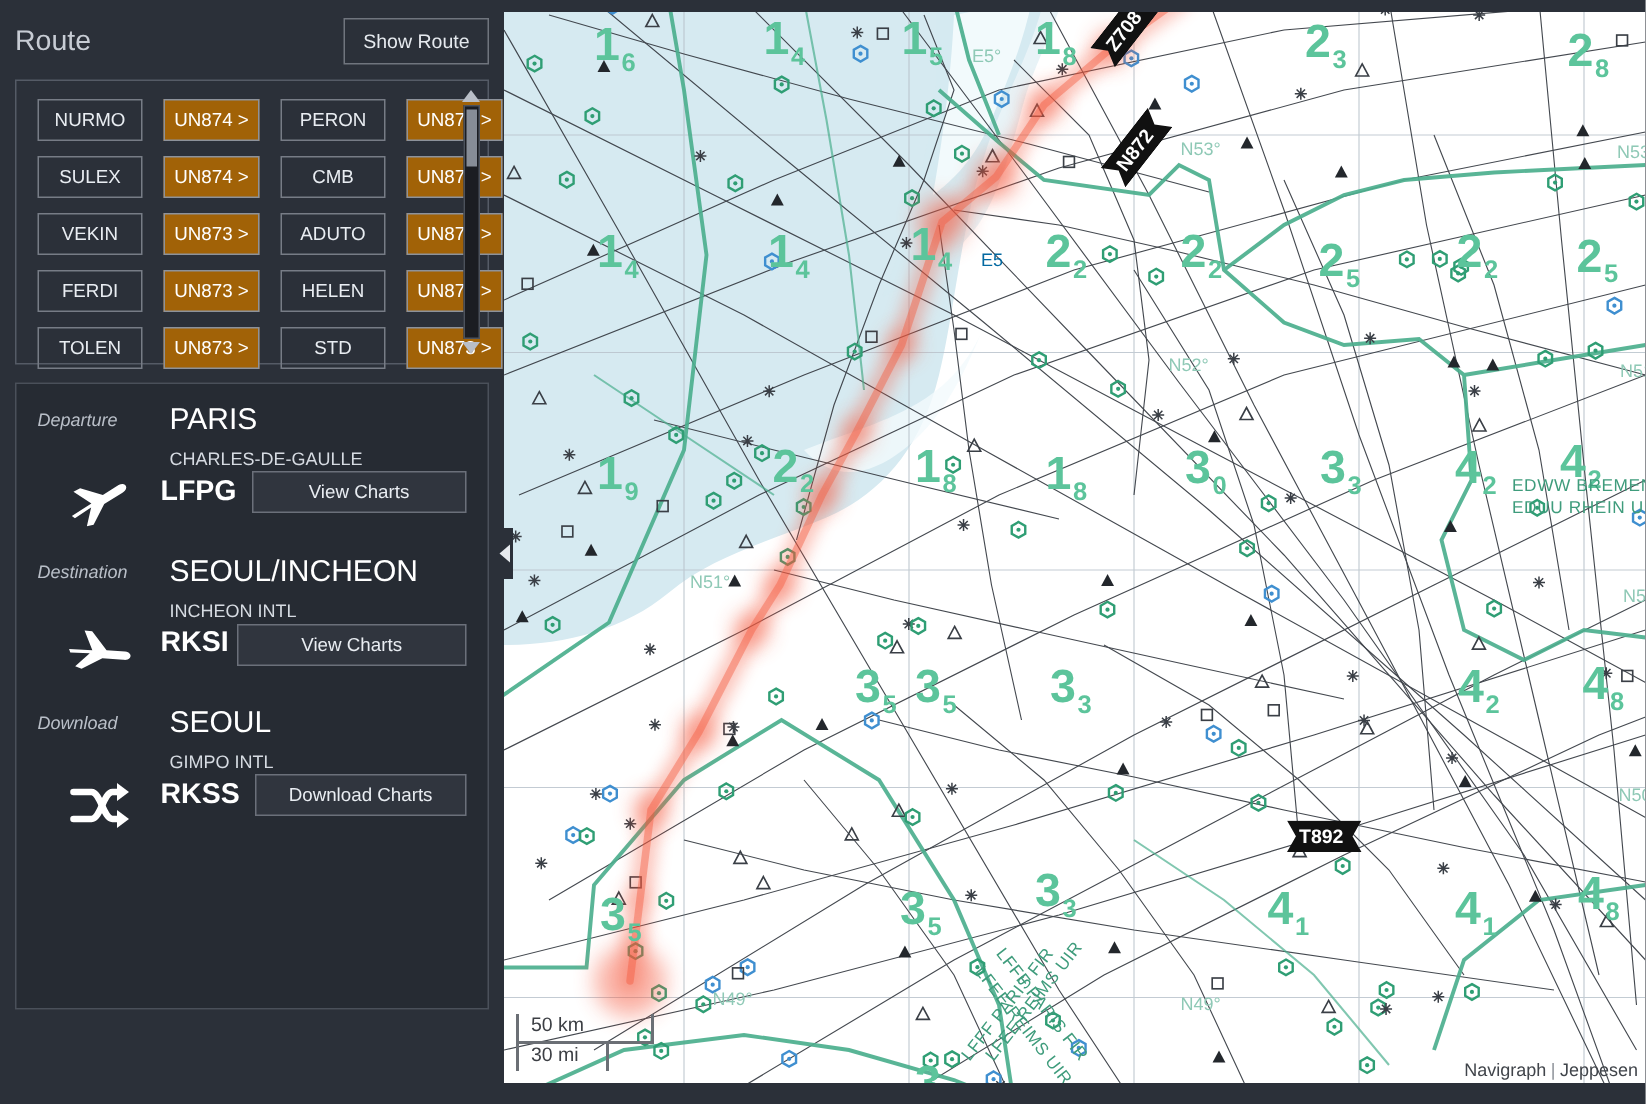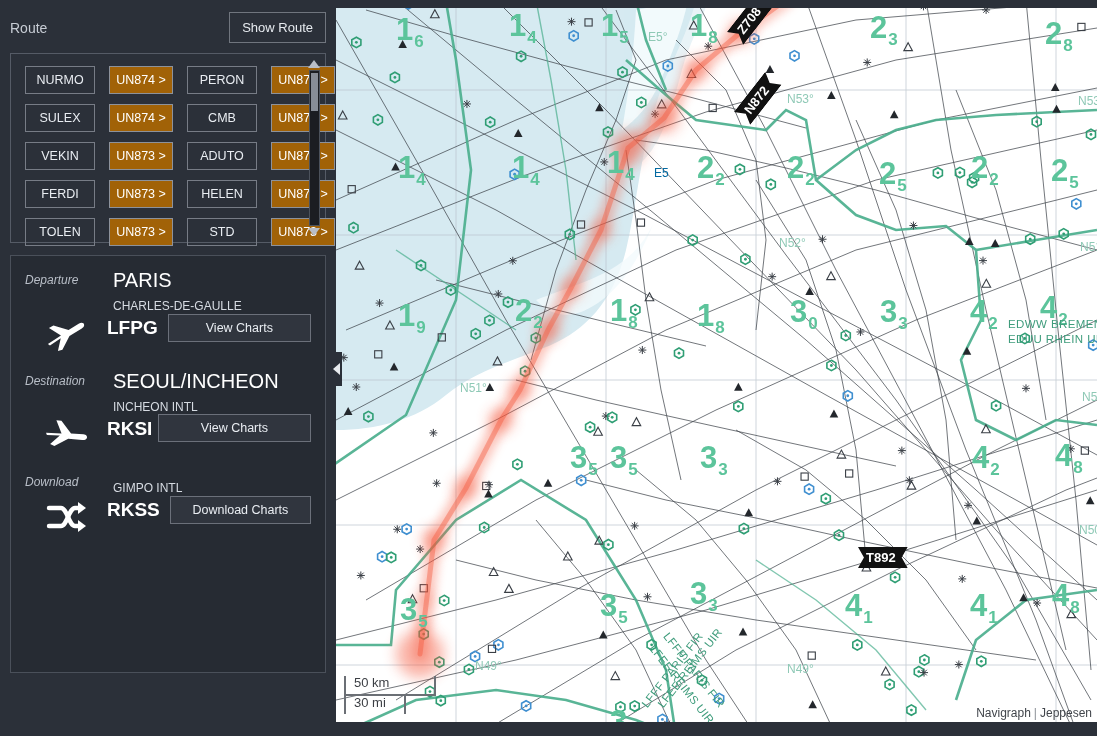--- a/index.html
+++ b/index.html
@@ -43,21 +43,21 @@
     font-size: 15px; font-weight: bold;
     line-height: 17px;
     padding: 8px 8px 0 30px;
     letter-spacing: .1px;
   }
 
   .route-bar {
     display: flex; align-items: center; justify-content: space-between;
     padding: 12px 10px 6px 10px;
   }
-  .route-lbl { color: #c7ccd4; font-size: 14px; }
+  .route-lbl { color: #c7ccd4; font-size: 19px; }
   .btn-outline {
     border: 1px solid #70757e;
     background: transparent;
     color: #e6eaef;
     font-size: 13px;
     padding: 7px 12px;
     cursor: pointer;
     font-family: "Liberation Sans", sans-serif;
   }
 
@@ -248,30 +248,31 @@
           <div class="apt-name">INCHEON INTL</div>
         </div>
         <div class="apt-icon">
           <svg width="44" height="34" viewBox="0 0 44 34">
             <g fill="#ffffff" transform="rotate(18 22 17)">
               <path d="M2 20 L17 16 L8 5 L13 4 L26 13 L38 10 C41 9.4 43 11 42.4 13 C41.9 14.8 40 15.4 38.6 15.7 L25 19 L14 30 L9.4 29.6 L16 18.5 L3.5 22 Z"></path>
             </g>
           </svg>
         </div>
         <div>
-          <div style="display:flex;align-items:flex-start;gap:0;">
+          <div style="display:flex;align-items:flex-end;gap:0;">
             <div class="apt-code" style="width:68px">RKSI</div>
             <button class="apt-btn">View Charts</button>
           </div>
         </div>
       </div>
 
       <div class="apt-block">
         <div class="apt-role">Download</div>
         <div class="apt-right-top">
+          <div class="apt-city">SEOUL</div>
           <div class="apt-name">GIMPO INTL</div>
         </div>
         <div class="apt-icon">
           <svg width="42" height="34" viewBox="0 0 42 34">
             <g stroke="#ffffff" stroke-width="4.4" fill="none" stroke-linecap="round">
               <path d="M4 8 L16 8 C22 8 24 26 30 26 L36 26"></path>
               <path d="M4 26 L16 26 C22 26 24 8 30 8 L36 8"></path>
             </g>
             <path d="M33 2 L41 8 L33 14 Z" fill="#ffffff"></path>
             <path d="M33 20 L41 26 L33 32 Z" fill="#ffffff"></path>

